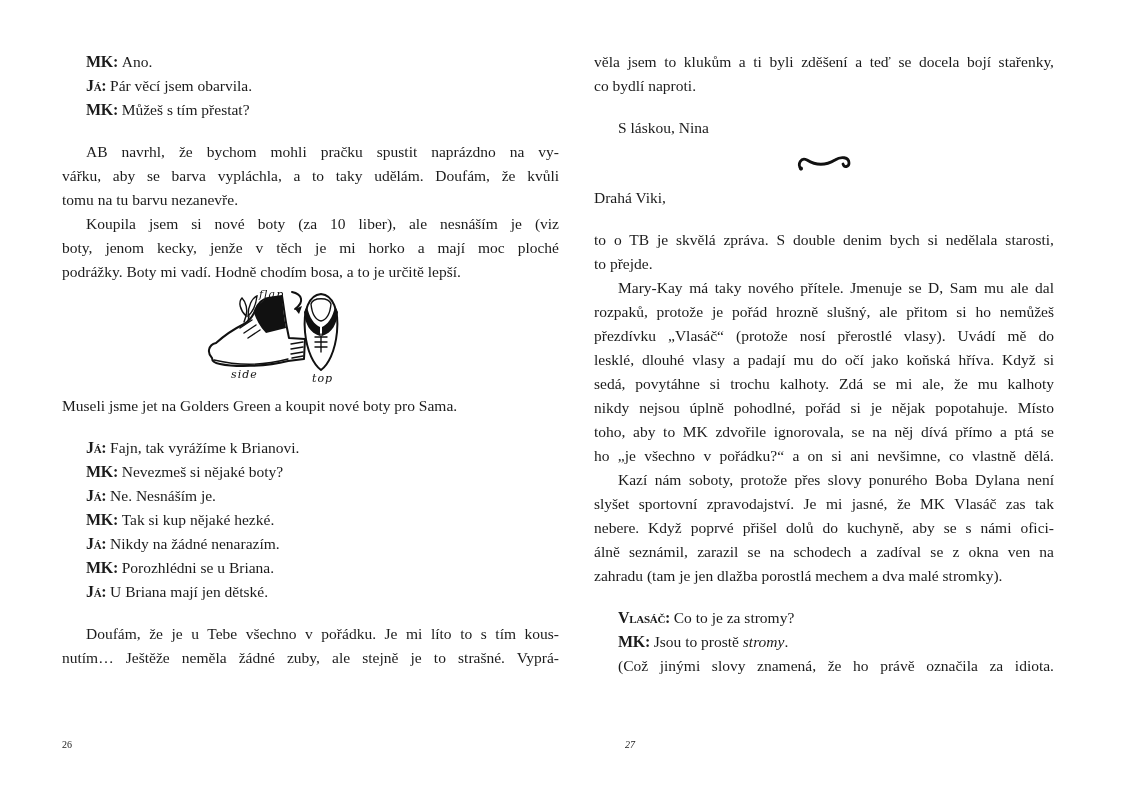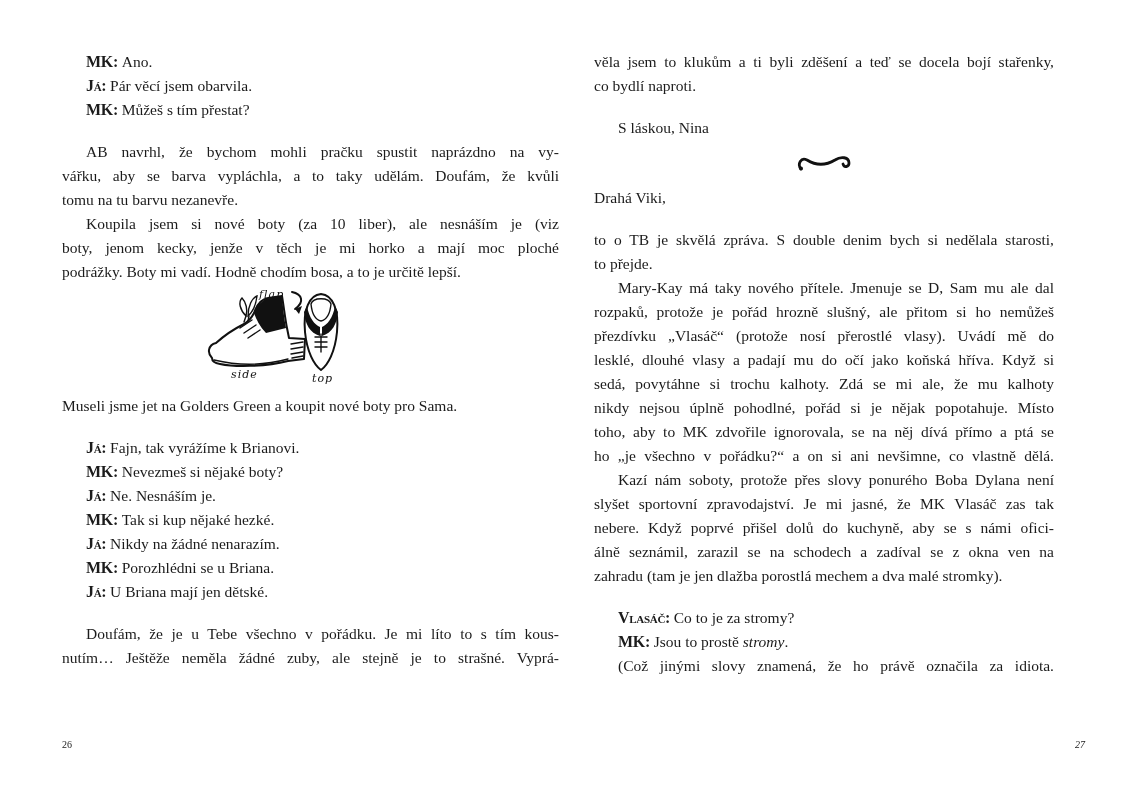--- a/index.html
+++ b/index.html
@@ -17,21 +17,21 @@
   .ind{text-indent:24px;}
   .jst{text-align:justify;text-align-last:justify;}
   .blank{height:18px;}
   .speaker{
     font-family:Liberation Serif, serif;font-weight:700;
     font-variant:small-caps;font-size:16px;letter-spacing:-0.3px;
   }
   .it{font-style:italic;margin-top:16px;}
   .pagenum{position:absolute;top:716px;font-size:10px;margin-top:17px;}
   .pagenum-left{left:62px;}
-  .pagenum-right{left:625px;width:460px;text-align:right;font-style:italic;}
+  .pagenum-right{left:625px;width:460px;font-style:italic;}
   .drawing-row{height:104px;margin:2px 0 4px 0;text-align:center;}
   .drawing-row svg{display:block;margin-left:142px;}
   .ornament-row{height:46px;display:flex;align-items:center;justify-content:center;}
   .sketch-label{
     font-family:"DejaVu Serif", serif;font-style:italic;font-size:11px;
     letter-spacing:1px;fill:#111;
   }
   .stroke{fill:none;stroke:#111;stroke-width:2;stroke-linecap:round;stroke-linejoin:round;}
   .thin{fill:none;stroke:#111;stroke-width:1.4;stroke-linecap:round;}
   .fillb{fill:#111;stroke:none;}

